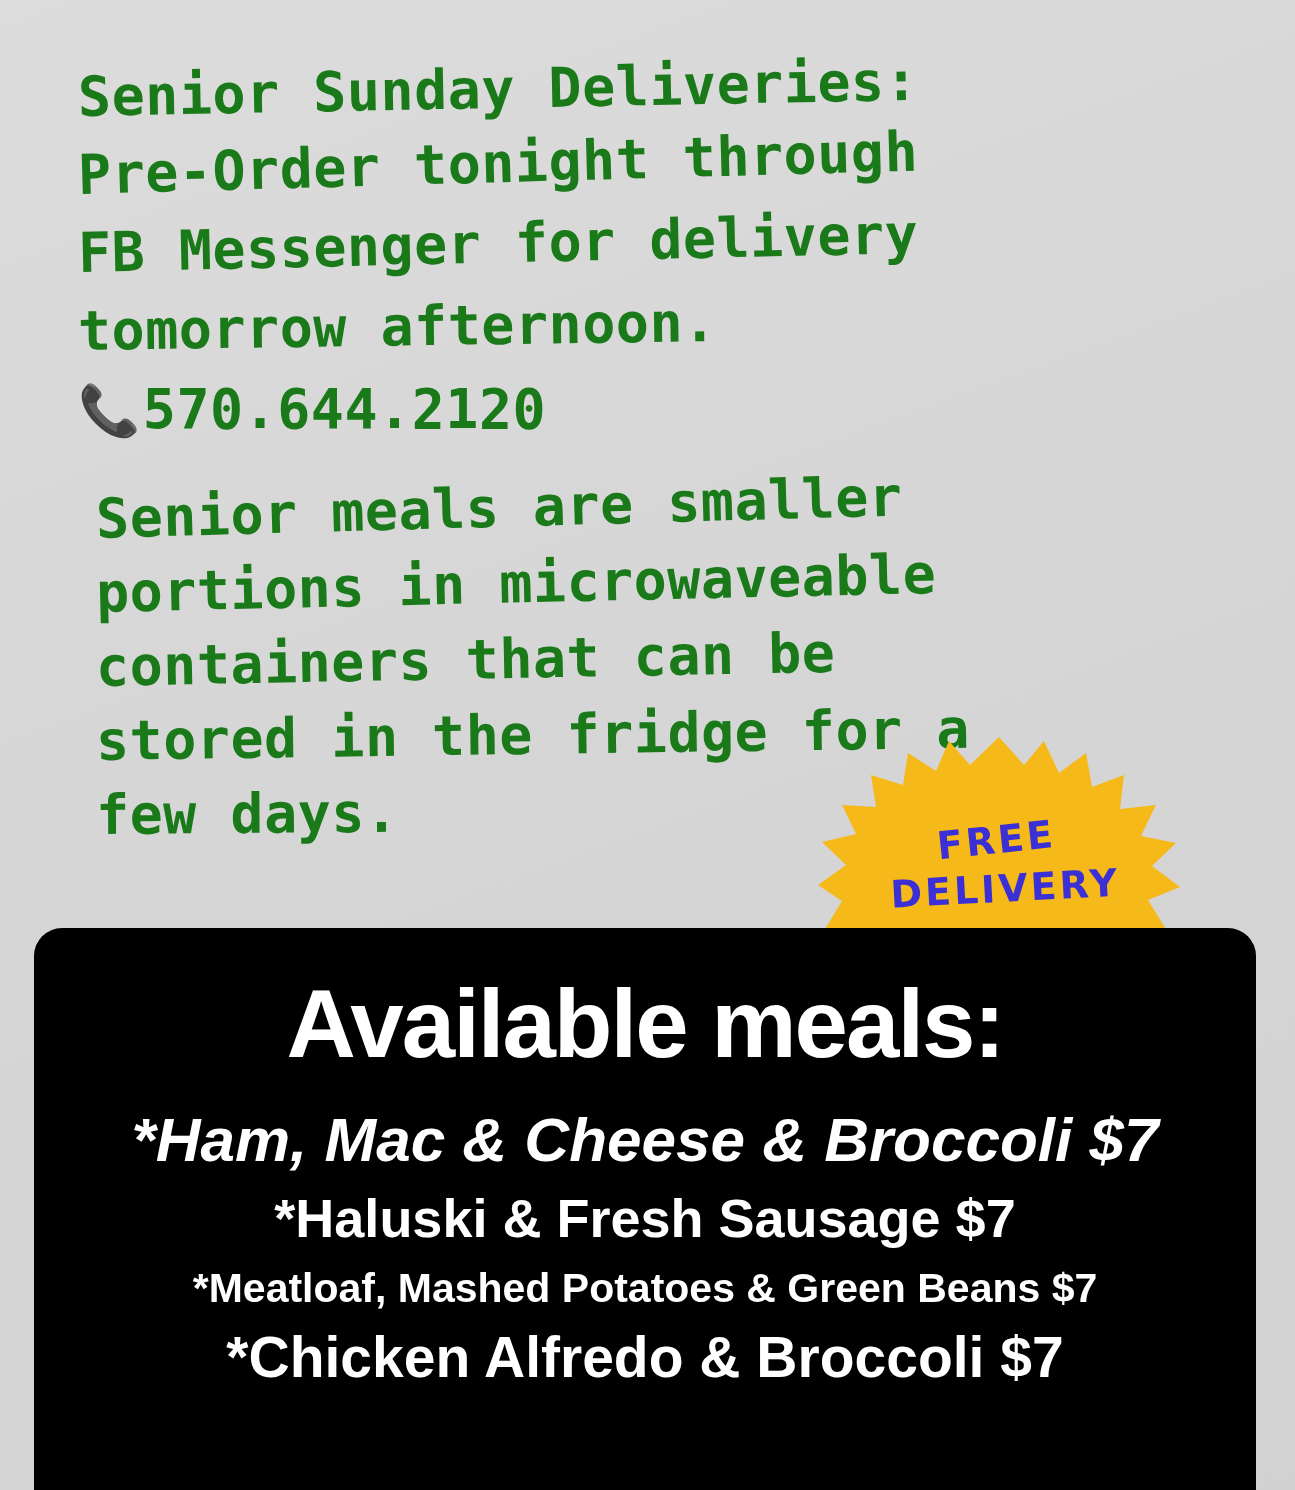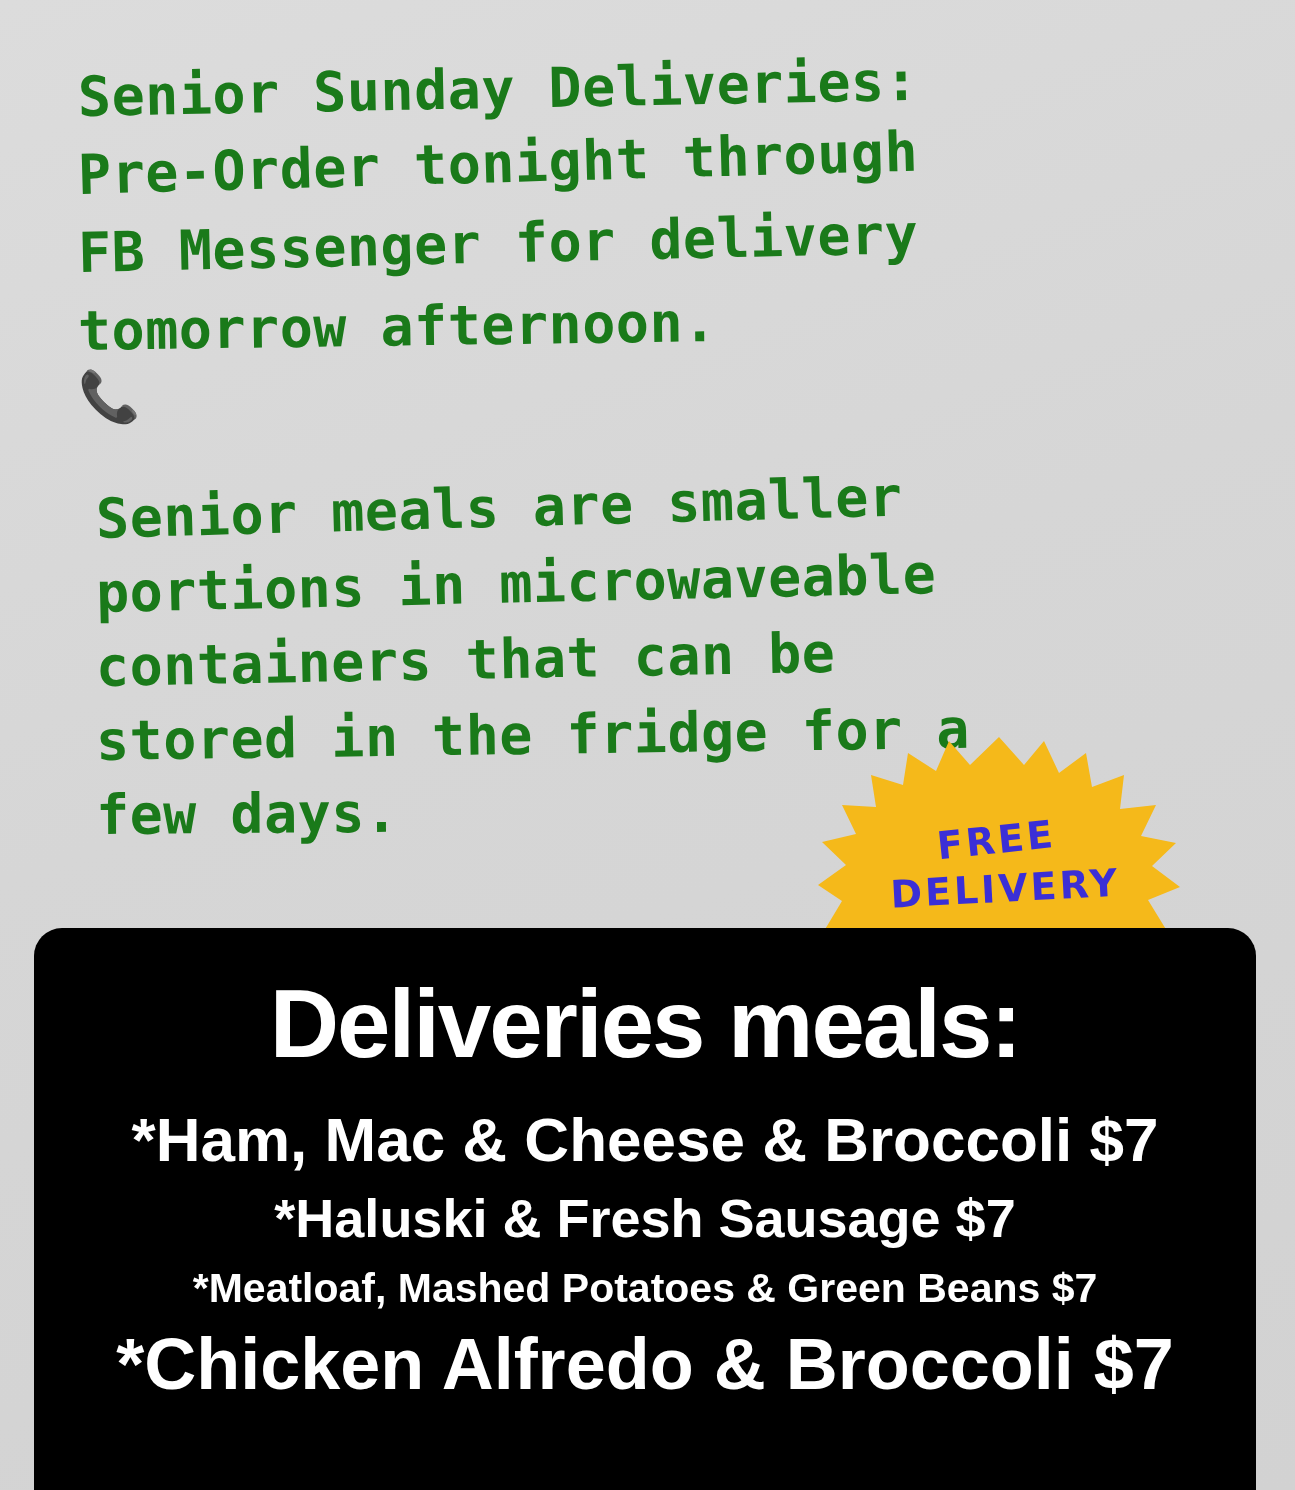--- a/index.html
+++ b/index.html
@@ -131,37 +131,38 @@
     line-height: 1;
     margin-top: 48px;
     letter-spacing: -2px;
   }
   .meal-line {
     text-align: center;
     font-weight: bold;
     line-height: 1.02;
     white-space: nowrap;
   }
-  .meal-1 { font-size: 62px; margin-top: 36px; }
+  .meal-1 { font-size: 62px; margin-top: 36px; font-style: italic; }
   .meal-2 { font-size: 54px; margin-top: 20px; }
   .meal-3 { font-size: 41px; margin-top: 22px; }
-  .meal-4 { font-size: 72px; margin-top: 18px; }
+  .meal-4 { font-size: 57px; margin-top: 18px; }
 </style>
 </head>
 <body>
 
 <div class="poster">
 
   <div class="green-block" id="intro-block">
     <div class="line tilt-1">Senior Sunday Deliveries:</div>
     <div class="line tilt-2">Pre-Order tonight through</div>
     <div class="line tilt-3">FB Messenger for delivery</div>
     <div class="line tilt-4">tomorrow afternoon.</div>
     <div id="phone-line">
       <span class="phone-icon">📞</span>
+      <span>570.644.2120</span>
     </div>
   </div>
 
   <div class="green-block" id="portion-block">
     <div class="line tilt-2">Senior meals are smaller</div>
     <div class="line tilt-3">portions in microwaveable</div>
     <div class="line tilt-1">containers that can be</div>
     <div class="line tilt-4">stored in the fridge for a</div>
     <div class="line tilt-5">few days.</div>
   </div>
@@ -170,20 +171,20 @@
     <svg viewBox="0 0 362 262" preserveAspectRatio="none">
       <polygon fill="#f5b91a" points="181,2 206,30 226,6 241,38 268,18 274,52 306,40 302,74 338,70 323,101 358,108 334,131 362,152 330,165 349,196 314,200 322,234 288,228 286,260 255,245 243,262 218,240 200,258 181,232 161,258 141,238 120,259 106,233 78,250 68,218 36,230 40,198 6,196 24,166 0,150 28,130 4,107 38,99 24,70 58,72 53,40 85,50 90,18 118,36 131,6 152,30"></polygon>
     </svg>
     <div class="badge-text">
       <span class="l1">FREE</span>
       <span class="l2">DELIVERY</span>
     </div>
   </div>
 
   <div id="meals-panel">
-    <div id="meals-title">Deliveries meals:</div>
+    <div id="meals-title">Available meals:</div>
     <div class="meal-line meal-1">*Ham, Mac &amp; Cheese &amp; Broccoli $7</div>
     <div class="meal-line meal-2">*Haluski &amp; Fresh Sausage $7</div>
     <div class="meal-line meal-3">*Meatloaf, Mashed Potatoes &amp; Green Beans $7</div>
     <div class="meal-line meal-4">*Chicken Alfredo &amp; Broccoli $7</div>
   </div>
 
 </div>
 
 </body></html>

